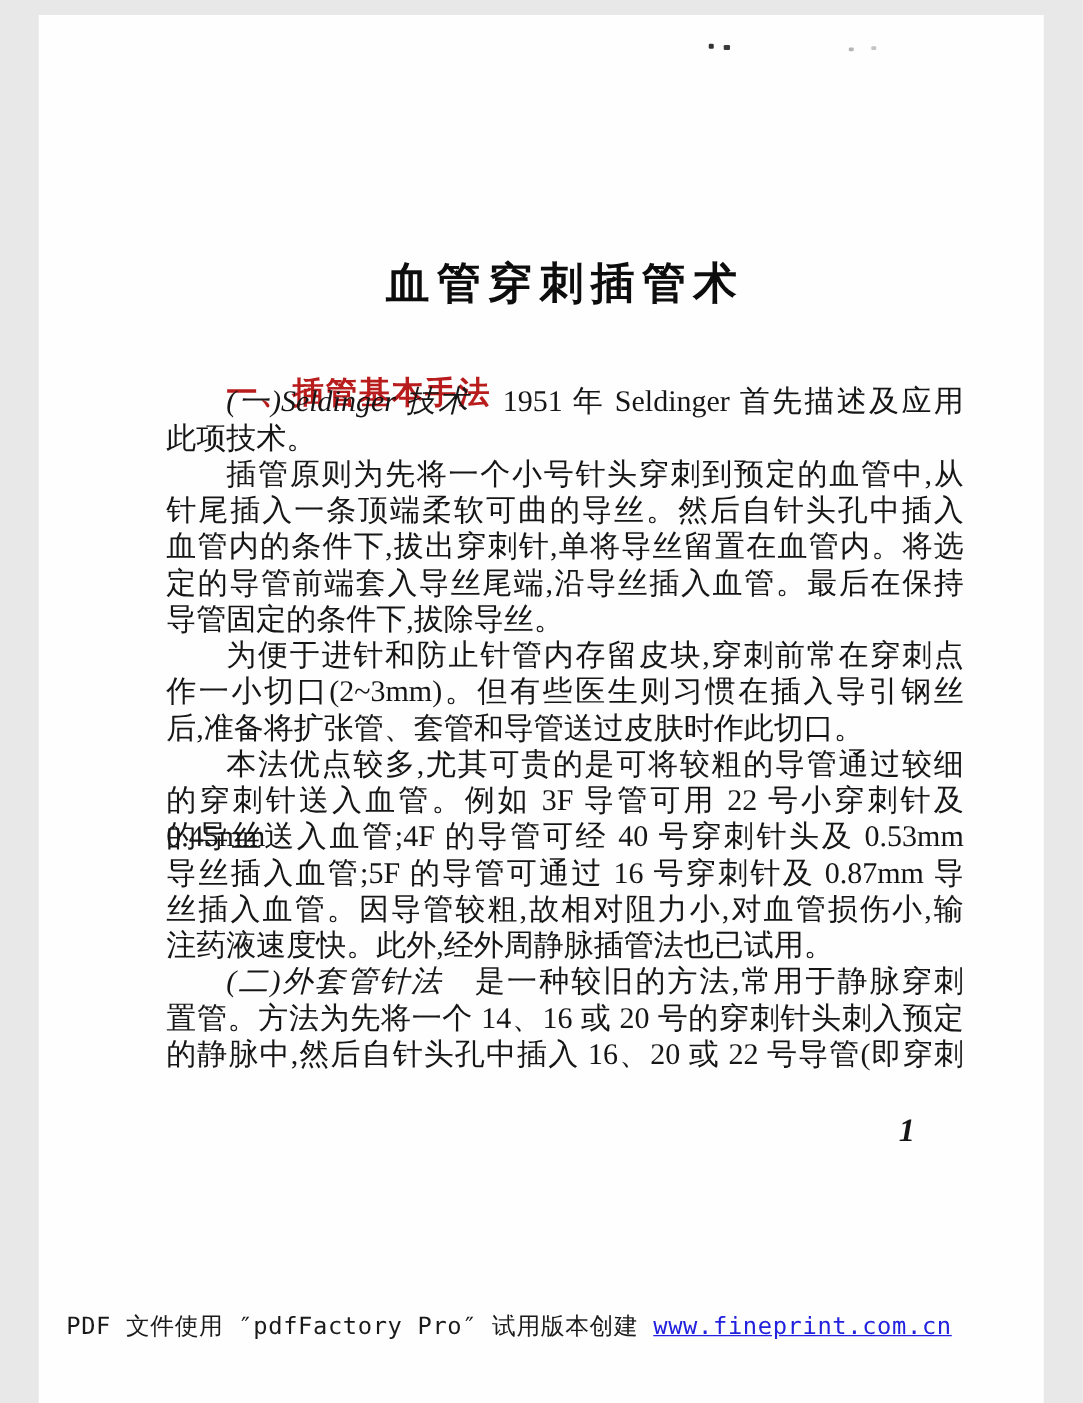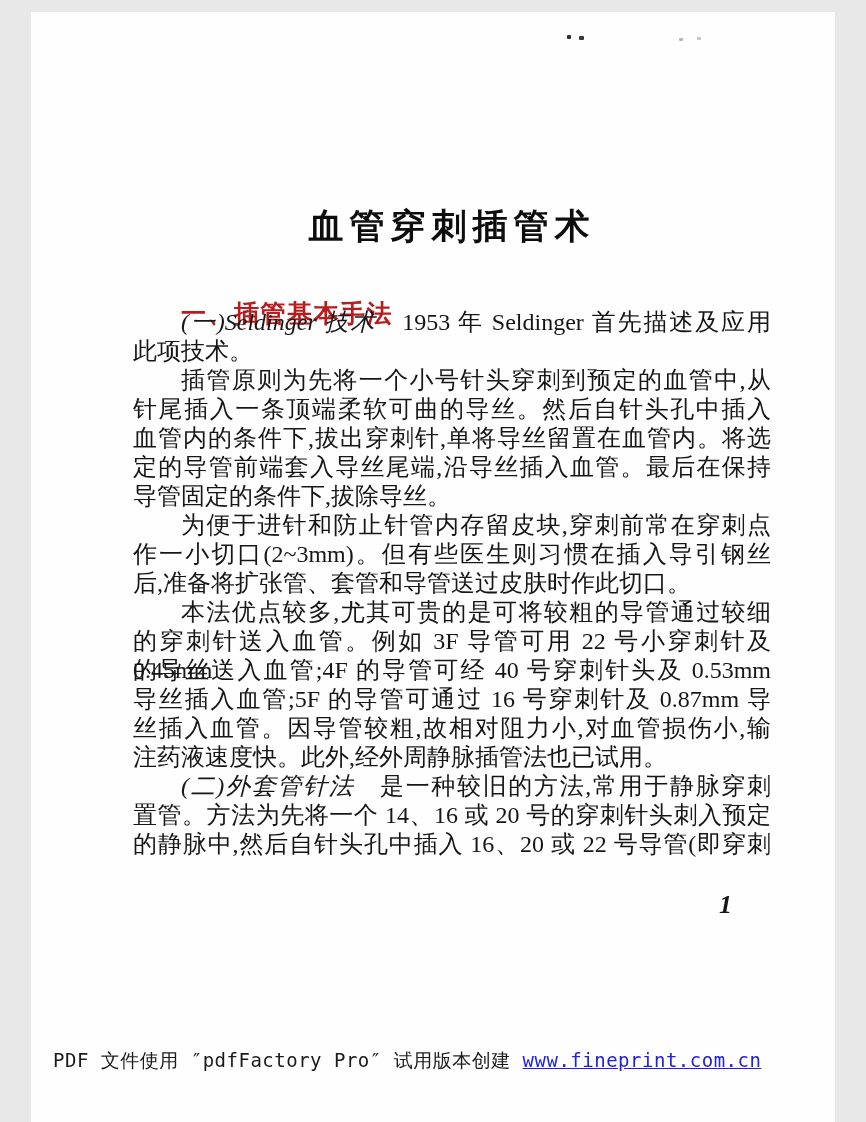--- a/index.html
+++ b/index.html
@@ -75,21 +75,21 @@
 <body>
 
 <div class="page">
 
   <h1 class="doc-title">血管穿刺插管术</h1>
 
   <h2 class="section-heading">一、插管基本手法</h2>
 
   <div class="body-text">
       <div class="para">
-        <div class="line indent"><span class="kai">(一)Seldinger 技术</span><span>　1953 年 Seldinger 首先描述及应用</span></div>
+        <div class="line indent"><span class="kai">(一)Seldinger 技术</span><span>　1951 年 Seldinger 首先描述及应用</span></div>
         <div class="line end">此项技术。</div>
       </div>
       <div class="para">
         <div class="line indent">插管原则为先将一个小号针头穿刺到预定的血管中,从</div>
         <div class="line">针尾插入一条顶端柔软可曲的导丝。然后自针头孔中插入</div>
         <div class="line">血管内的条件下,拔出穿刺针,单将导丝留置在血管内。将选</div>
         <div class="line">定的导管前端套入导丝尾端,沿导丝插入血管。最后在保持</div>
         <div class="line end">导管固定的条件下,拔除导丝。</div>
       </div>
       <div class="para">

